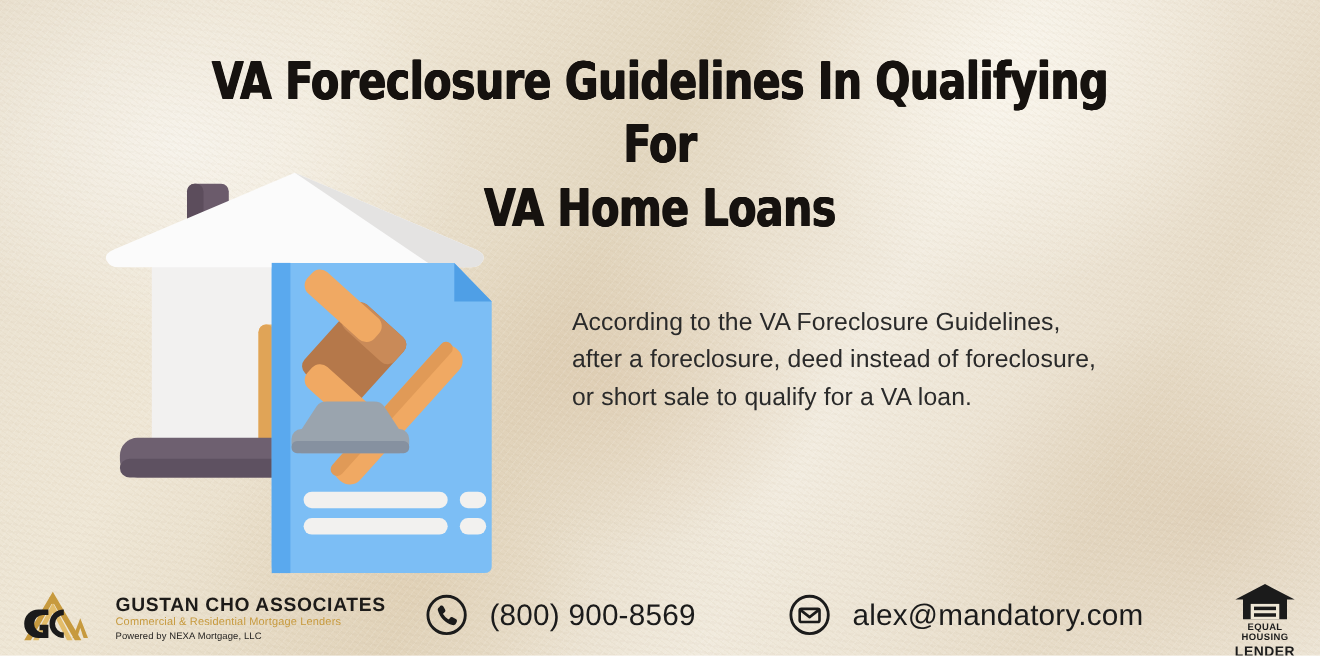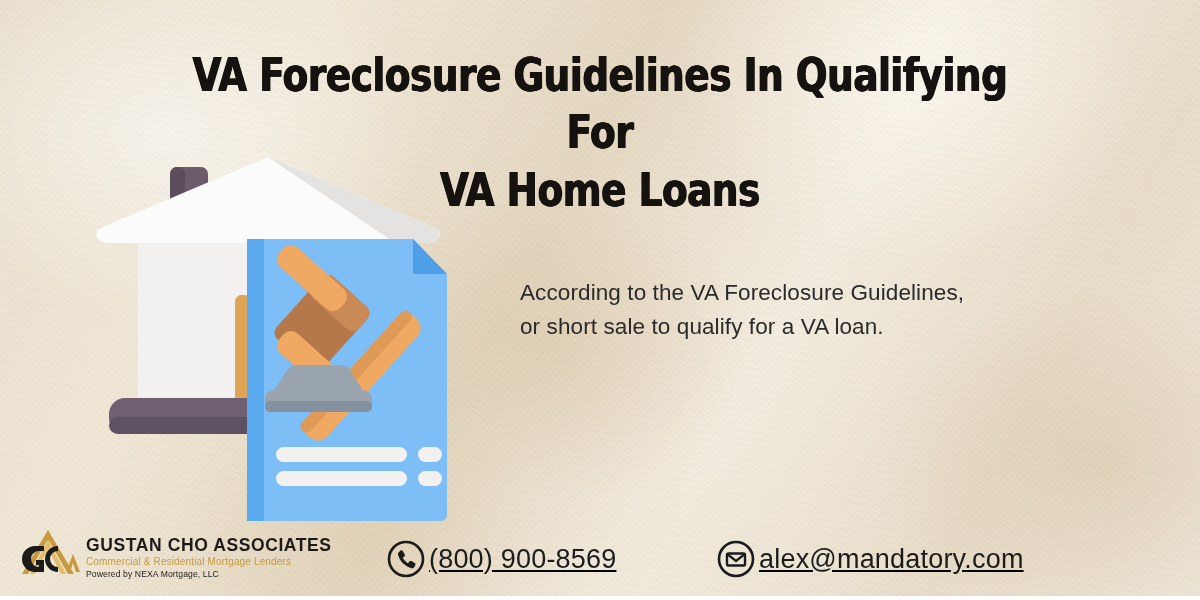--- a/index.html
+++ b/index.html
@@ -82,26 +82,26 @@
     width: 400px;
     height: 370px;
     z-index: 5;
   }
   .illustration svg { display: block; width: 100%; height: 100%; }
 
   
   .footer-logo {
     position: absolute;
     left: 14px;
-    top: 516px;
+    top: 528px;
     width: 300px;
     height: 64px;
     display: flex;
-    align-items: flex-end;
-    gap: 0;
+    align-items: center;
+    gap: 19px;
     z-index: 7;
   }
   .footer-logo .mark { width: 72px; height: 56px; flex: 0 0 72px; }
   .footer-logo .mark svg { display: block; width: 100%; height: 100%; }
   .brand-lines { padding-top: 4px; }
   .brand-name {
     font-size: 17.5px;
     font-weight: 700;
     letter-spacing: 0.6px;
     color: #1d1b19;
@@ -123,23 +123,22 @@
     letter-spacing: 0.1px;
     line-height: 1.3;
     white-space: nowrap;
   }
 
   .contact {
     position: absolute;
     top: 539px;
     display: flex;
     align-items: center;
-    gap: 3px;
+    gap: 19px;
     z-index: 7;
-    text-decoration: underline;
   }
   .contact.phone { left: 386px; }
   .contact.email { left: 716px; }
   .contact .ci { width: 40px; height: 40px; flex: 0 0 40px; }
   .contact .ci svg { display: block; width: 100%; height: 100%; }
   .contact .ctext {
     font-size: 27px;
     color: #1b1b1b;
     letter-spacing: 0.2px;
     white-space: nowrap;
@@ -224,20 +223,21 @@
         <rect x="181" y="292" width="131" height="15" rx="7.5" fill="#f2f1ef"></rect>
         <rect x="323" y="292" width="24" height="15" rx="7.5" fill="#f2f1ef"></rect>
         <rect x="181" y="316" width="131" height="15" rx="7.5" fill="#f2f1ef"></rect>
         <rect x="323" y="316" width="24" height="15" rx="7.5" fill="#f2f1ef"></rect>
       </g>
     </svg>
   </div>
 
   <p class="blurb">
     <span>According to the VA Foreclosure Guidelines,</span>
+    <span>after a foreclosure, deed instead of foreclosure,</span>
     <span>or short sale to qualify for a VA loan.</span>
   </p>
 
   <div class="footer-logo">
     <div class="mark">
       <svg viewBox="0 0 72 56" xmlns="http://www.w3.org/2000/svg">
 
         <path d="M34 6 L60 50 L54 50 L34 15 L14 50 L8 50 Z" fill="#c79a3e"></path>
         <path d="M34 16 L52 50 L47 50 L34 25 L21 50 L16 50 Z" fill="#e3bd6a"></path>
         <rect x="31" y="11" width="5" height="6" fill="#c79a3e"></rect>
@@ -270,14 +270,26 @@
     <span class="ci">
       <svg viewBox="0 0 40 40" xmlns="http://www.w3.org/2000/svg">
         <circle cx="20" cy="20" r="17" fill="none" stroke="#1b1b1b" stroke-width="2.6"></circle>
         <rect x="11" y="14.5" width="18" height="12" rx="1.6" fill="none" stroke="#1b1b1b" stroke-width="2.4"></rect>
         <path d="M11.6 15.4 L20 22 L28.4 15.4" fill="none" stroke="#1b1b1b" stroke-width="2.4" stroke-linecap="round" stroke-linejoin="round"></path>
       </svg>
     </span>
     <span class="ctext">alex@mandatory.com</span>
   </div>
 
+  <div class="ehl">
+    <div class="house">
+      <svg viewBox="0 0 56 34" xmlns="http://www.w3.org/2000/svg">
+        <path d="M28 1 L55 15 L48 15 L48 33 L8 33 L8 15 L1 15 Z" fill="#1b1b1b"></path>
+        <rect x="15" y="19" width="26" height="14" fill="#efe7d6"></rect>
+        <rect x="18" y="21.5" width="20" height="3.2" fill="#1b1b1b"></rect>
+        <rect x="18" y="27.5" width="20" height="3.2" fill="#1b1b1b"></rect>
+      </svg>
+    </div>
+    <div class="t1">EQUAL HOUSING</div>
+    <div class="t2">LENDER</div>
+  </div>
 
 </div>
 
 </body></html>

